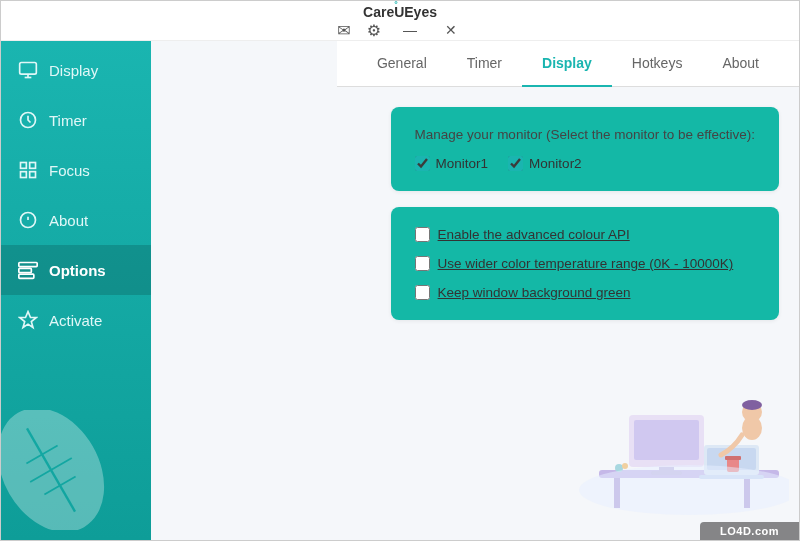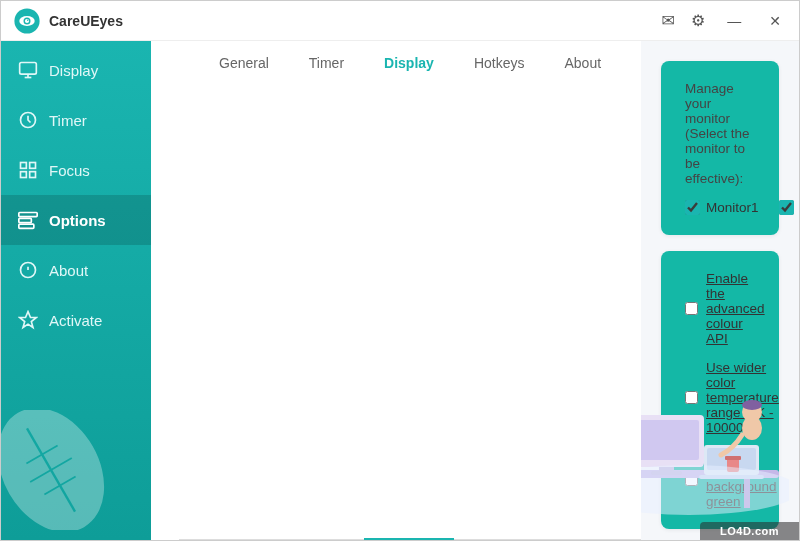--- a/index.html
+++ b/index.html
@@ -16,20 +16,21 @@
 
     
     .titlebar {
       display: flex;
       align-items: center;
       background: #fff;
       height: 40px;
       padding: 0 12px;
       border-bottom: 1px solid #eee;
       flex-shrink: 0;
+      flex-direction: column;
     }
     .titlebar-logo {
       width: 28px;
       height: 28px;
       margin-right: 8px;
     }
     .titlebar-title {
       font-size: 14px;
       font-weight: 600;
       color: #333;
@@ -50,21 +51,20 @@
       color: #555;
       cursor: pointer;
       padding: 2px 6px;
     }
 
     
     .main-layout {
       display: flex;
       flex: 1;
       overflow: hidden;
-      gap: 28px;
     }
 
     
     .sidebar {
       width: 150px;
       background: linear-gradient(180deg, #1ab5b0 0%, #0e9d98 100%);
       display: flex;
       flex-direction: column;
       flex-shrink: 0;
       padding-top: 4px;
@@ -108,22 +108,23 @@
       width: 120px;
       height: 120px;
       opacity: 0.3;
     }
 
     
     .content {
       flex: 1;
       background: #f5f7fa;
       display: flex;
-      flex-direction: row;
+      flex-direction: column;
       overflow: hidden;
+      align-items: flex-end;
     }
 
     
     .tabs {
       display: flex;
       background: #fff;
       border-bottom: 1px solid #ddd;
       padding: 0 20px;
       flex-shrink: 0;
     }
@@ -282,40 +283,40 @@
         <svg width="20" height="20" viewBox="0 0 24 24" fill="none" stroke="#e0f7f7" stroke-width="2">
           <rect x="3" y="3" width="7" height="7"></rect>
             <rect x="14" y="3" width="7" height="7"></rect>
             <rect x="3" y="14" width="7" height="7"></rect>
             <rect x="14" y="14" width="7" height="7"></rect>
         </svg>
       </span>
       <span class="sidebar-item-label">Focus</span>
     </div>
 
+    <div class="sidebar-item">
+      <span class="sidebar-icon">
+        <svg width="20" height="20" viewBox="0 0 24 24" fill="none" stroke="#e0f7f7" stroke-width="2">
+          <circle cx="12" cy="12" r="9"></circle>
+            <line x1="12" y1="8" x2="12" y2="12"></line>
+            <line x1="12" y1="16" x2="12.01" y2="16"></line>
+        </svg>
+      </span>
+      <span class="sidebar-item-label">About</span>
+    </div>
+
     <div class="sidebar-item active">
       <span class="sidebar-icon">
         <svg width="20" height="20" viewBox="0 0 24 24" fill="none" stroke="#fff" stroke-width="2">
           <rect x="1" y="3" width="22" height="5" rx="1"></rect>
             <rect x="1" y="10" width="15" height="5" rx="1"></rect>
             <rect x="1" y="17" width="18" height="5" rx="1"></rect>
         </svg>
       </span>
       <span class="sidebar-item-label">Options</span>
-    </div>
-
-    <div class="sidebar-item">
-      <span class="sidebar-icon">
-        <svg width="20" height="20" viewBox="0 0 24 24" fill="none" stroke="#e0f7f7" stroke-width="2">
-          <circle cx="12" cy="12" r="9"></circle>
-            <line x1="12" y1="8" x2="12" y2="12"></line>
-            <line x1="12" y1="16" x2="12.01" y2="16"></line>
-        </svg>
-      </span>
-      <span class="sidebar-item-label">About</span>
     </div>
 
     <div class="sidebar-item">
       <span class="sidebar-icon">
         <svg width="20" height="20" viewBox="0 0 24 24" fill="none" stroke="#e0f7f7" stroke-width="2">
           <path d="M12 2 L15 9 L22 9 L16 14 L18 21 L12 17 L6 21 L8 14 L2 9 L9 9 Z"></path>
         </svg>
       </span>
       <span class="sidebar-item-label">Activate</span>
     </div>

